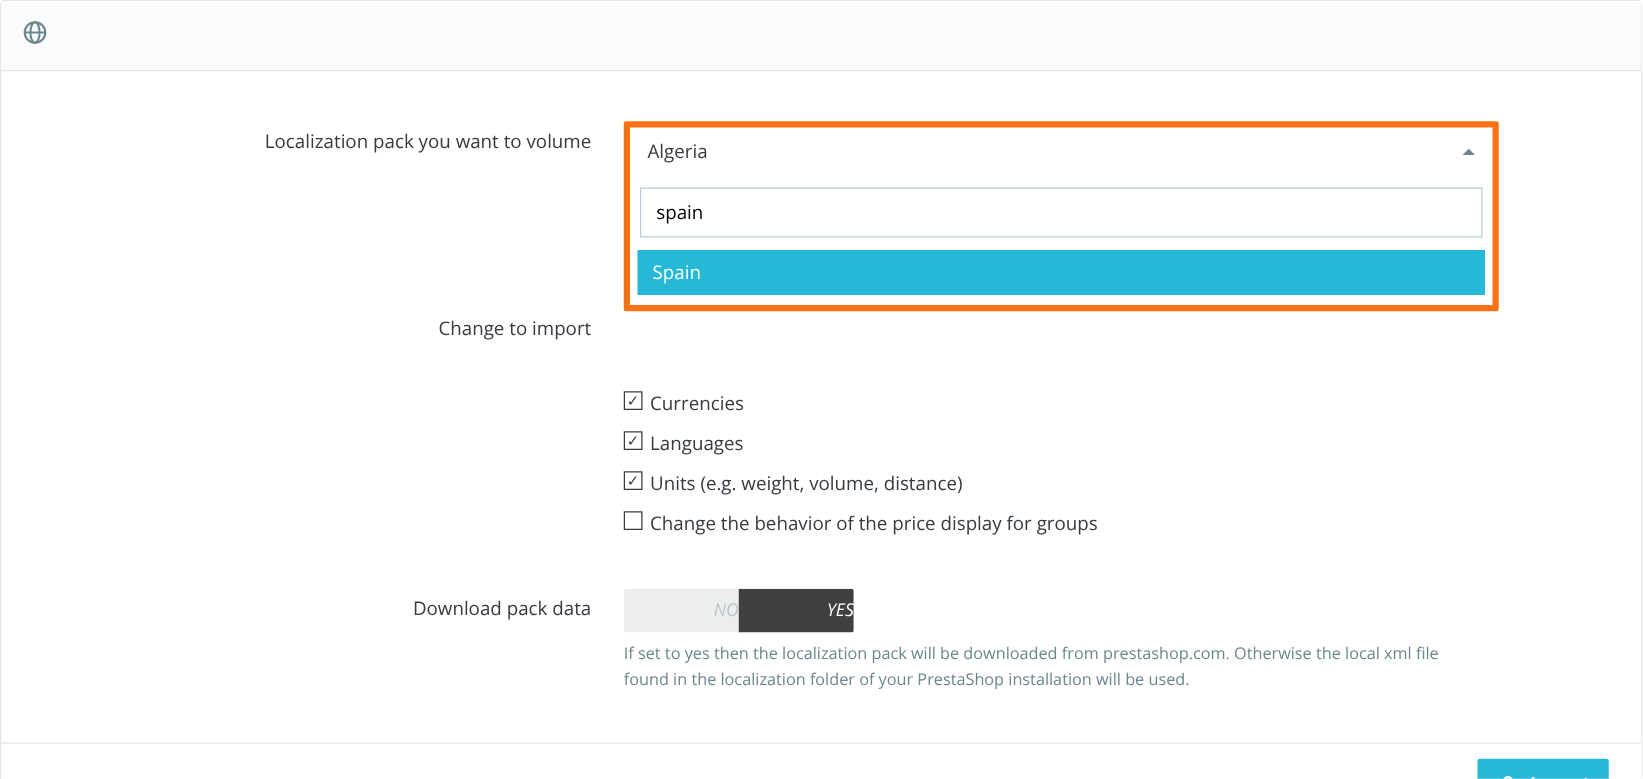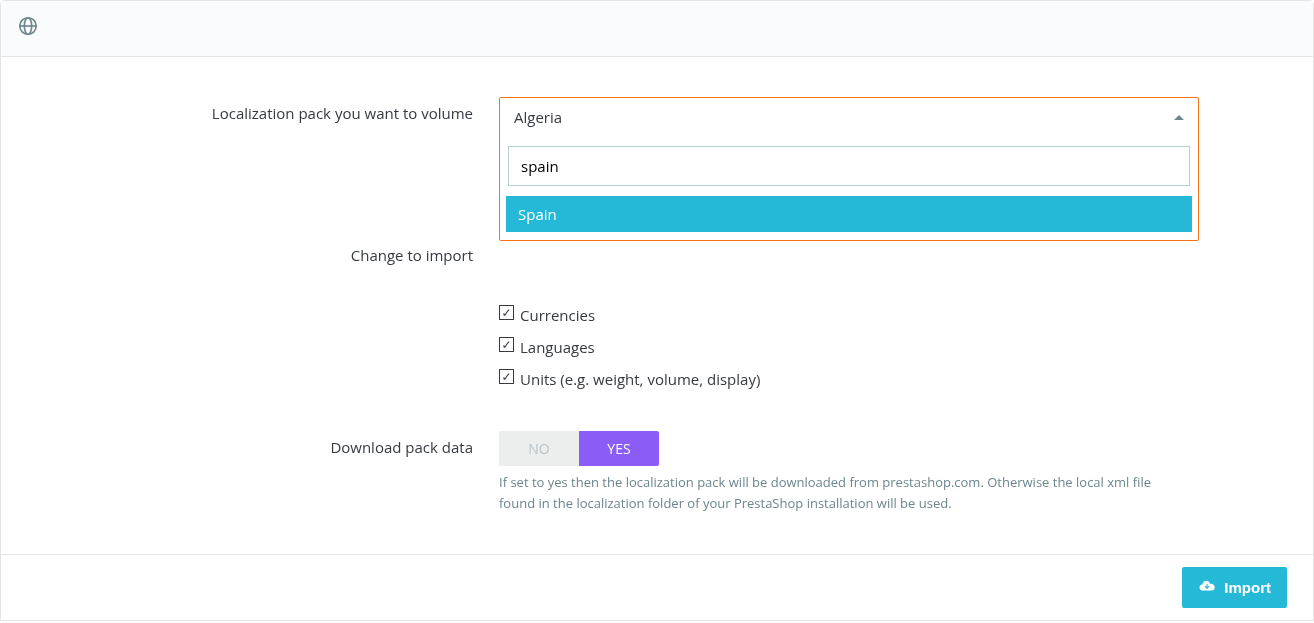--- a/index.html
+++ b/index.html
@@ -53,21 +53,21 @@
       padding-top: 6px;
       font-size: 15px;
       color: #363a41;
     }
     .form-control-col {
       flex: 1;
       max-width: 700px;
       position: relative;
     }
     .select-box {
-      border: 1px solid #f97316;
+      border: 5px solid #f97316;
       background: #fff;
       border-radius: 2px;
       position: relative;
     }
     .select-display {
       padding: 9px 14px;
       font-size: 15px;
       display: flex;
       justify-content: space-between;
       align-items: center;
@@ -127,32 +127,33 @@
       line-height: 1;
       color: #363a41;
     }
     .toggle {
       display: inline-flex;
       border-radius: 2px;
       overflow: hidden;
     }
     .toggle-btn {
       padding: 8px 0;
-      width: 80px;
-      text-align: center;
+      width: 92px;
+      text-align: right;
       font-size: 14px;
       cursor: pointer;
       user-select: none;
+      font-style: italic;
     }
     .toggle-no {
       background: #eceeee;
       color: #bbc4c9;
     }
     .toggle-yes {
-      background: #8b5cf6;
+      background: #404040;
       color: #fff;
     }
     .help-text {
       margin-top: 6px;
       font-size: 13px;
       color: #6c868e;
       line-height: 1.6;
       max-width: 680px;
     }
     .panel-footer {
@@ -224,21 +225,25 @@
           <div class="checkbox-item">
             <span class="cb checked"></span>
             <span>Currencies</span>
           </div>
           <div class="checkbox-item">
             <span class="cb checked"></span>
             <span>Languages</span>
           </div>
           <div class="checkbox-item">
             <span class="cb checked"></span>
-            <span>Units (e.g. weight, volume, display)</span>
+            <span>Units (e.g. weight, volume, distance)</span>
+          </div>
+          <div class="checkbox-item">
+            <span class="cb"></span>
+            <span>Change the behavior of the price display for groups</span>
           </div>
         </div>
       </div>
     </div>
 
     <div class="form-row" style="margin-bottom:0;">
       <div class="form-label">Download pack data</div>
       <div class="form-control-col">
         <div class="toggle">
           <div class="toggle-btn toggle-no">NO</div>

